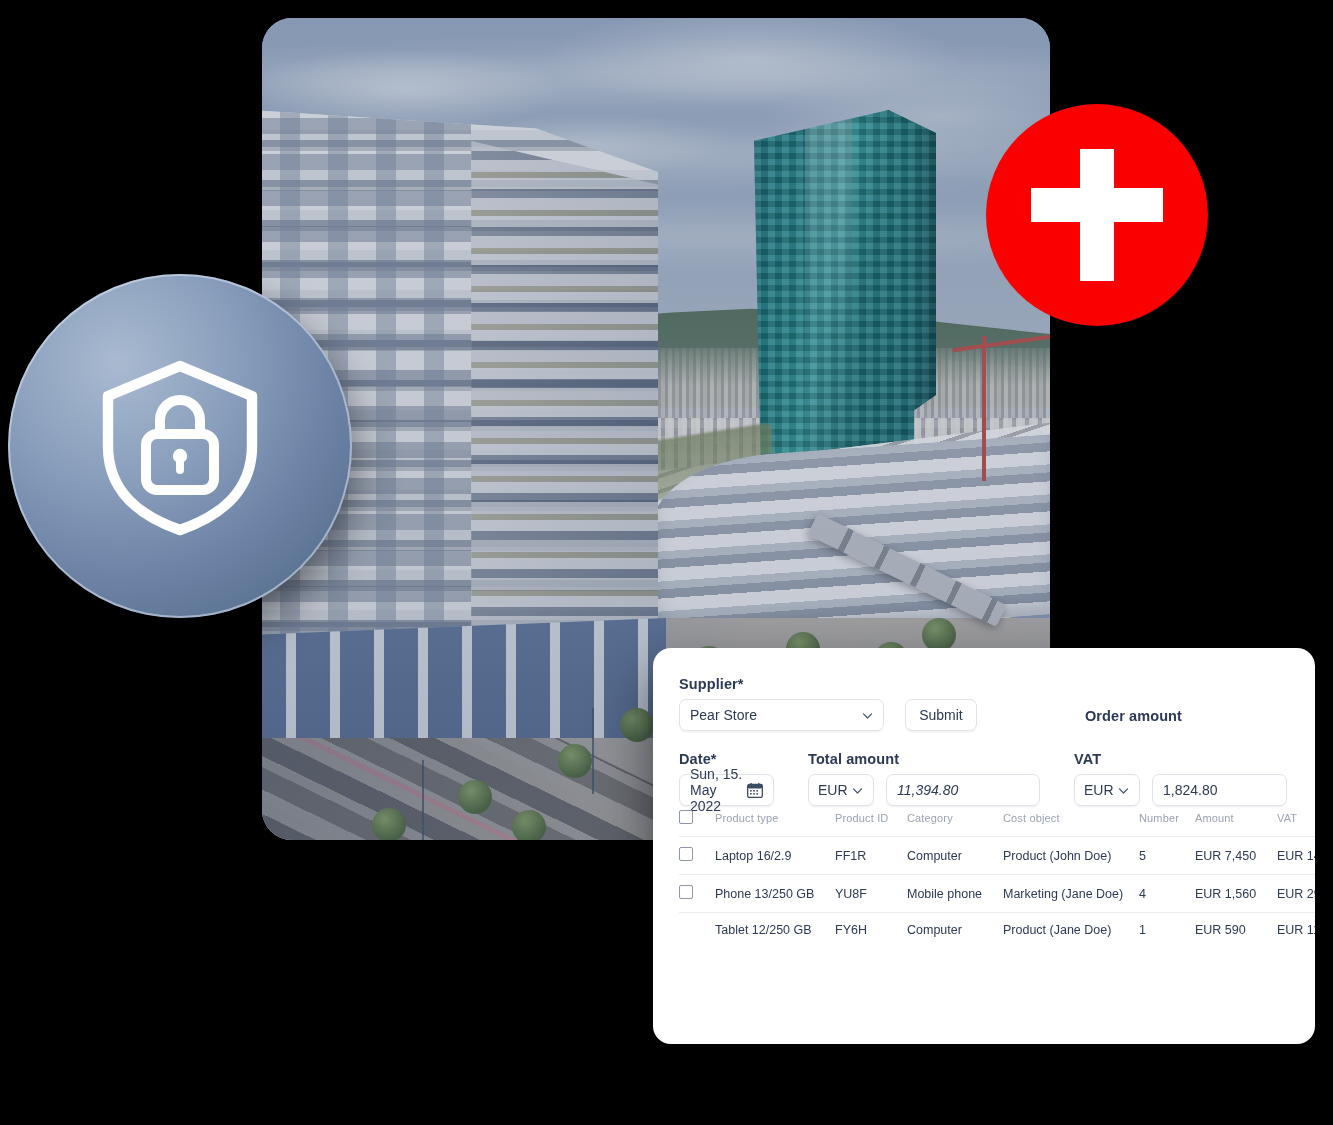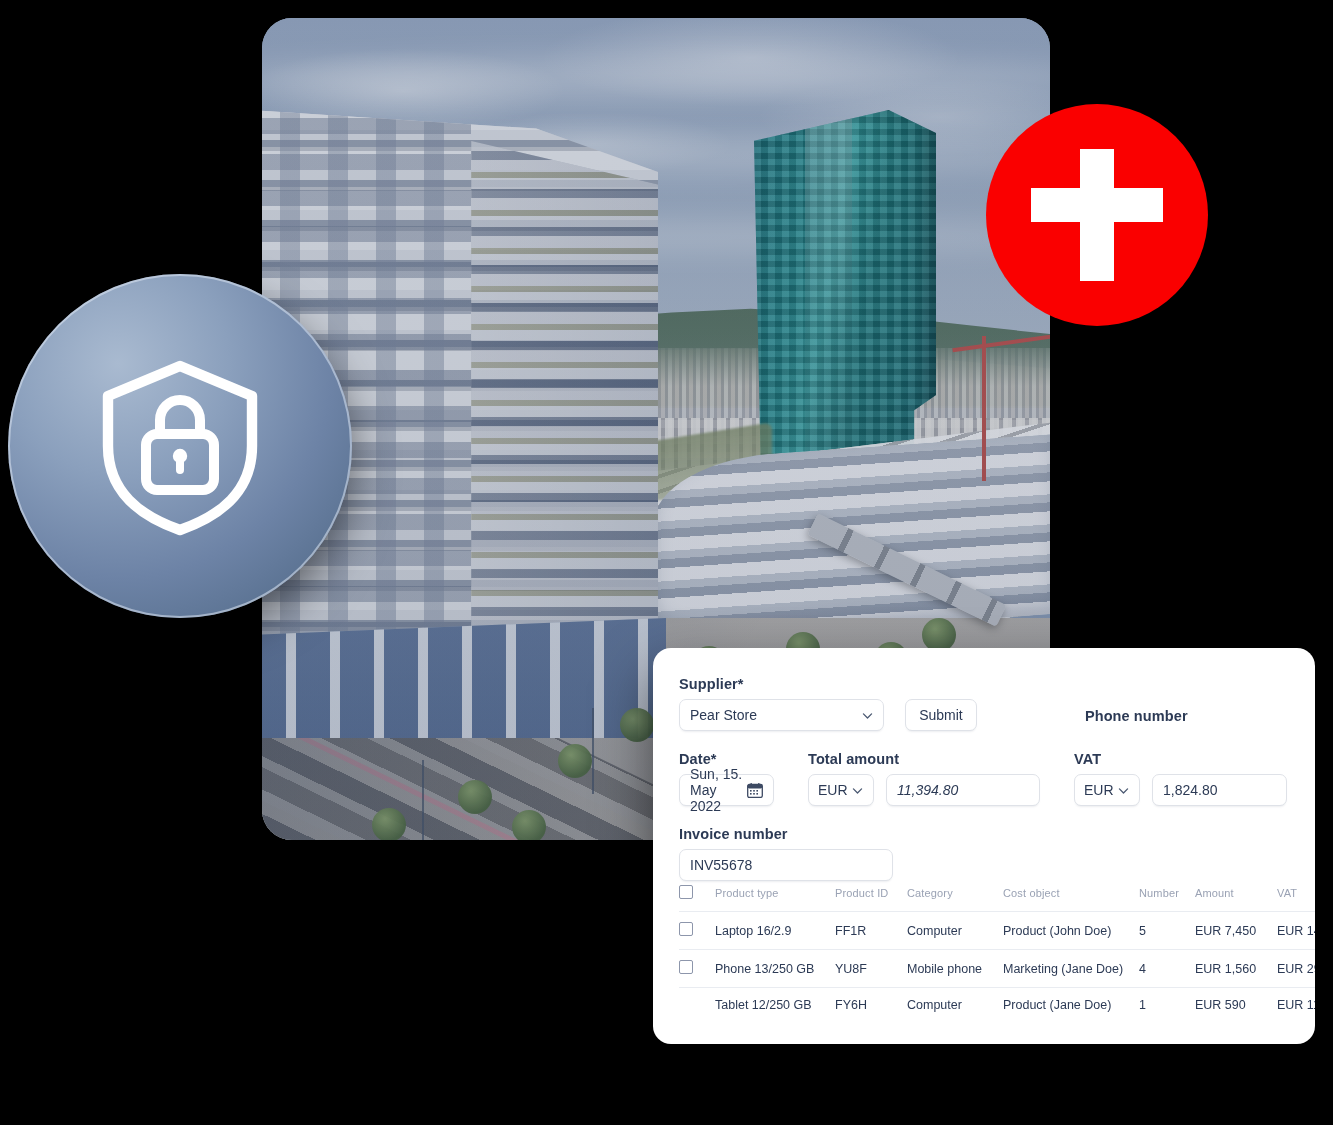--- a/index.html
+++ b/index.html
@@ -519,21 +519,21 @@
             <path d="M3 6 L8 11 L13 6" fill="none" stroke="currentColor" stroke-width="1.6" stroke-linecap="round" stroke-linejoin="round"></path>
           </svg>
         </div>
       </div>
 
       <div class="grp" style="margin-left:13px;align-items:flex-end;">
         <button class="btn">Submit</button>
       </div>
 
       <div class="grp" style="width:211px; margin-left:100px;">
-        <span class="field-label">Phone number</span>
+        <span class="field-label">Order amount</span>
       </div>
     </div>
 
     <div class="row1" style="margin-top:20px;">
       <div class="grp" style="width:142px;">
         <span class="field-label">Date*</span>
         <div class="ctrl">
           <span>Sun, 15. May 2022</span>
           <svg class="cal-icon" viewBox="0 0 16 15">
             <rect x="0.7" y="1.4" width="14.6" height="13" rx="1.6" fill="none" stroke="#3d4a63" stroke-width="1.3"></rect>
@@ -576,26 +576,20 @@
               <path d="M3 6 L8 11 L13 6" fill="none" stroke="currentColor" stroke-width="1.6" stroke-linecap="round" stroke-linejoin="round"></path>
             </svg>
           </div>
           <div class="ctrl" style="width:135px;">
             <span>1,824.80</span>
           </div>
         </div>
       </div>
     </div>
 
-    <div class="grp" style="width:214px; margin-top:20px;">
-      <span class="field-label">Invoice number</span>
-      <div class="ctrl">
-        <span>INV55678</span>
-      </div>
-    </div>
 
 
     <table class="lineitems">
       <thead>
         <tr>
           <th class="cbcell">
             <span class="cb"></span>
           </th>
           <th class="c-ptype">Product type</th>
           <th class="c-pid">Product ID</th>

